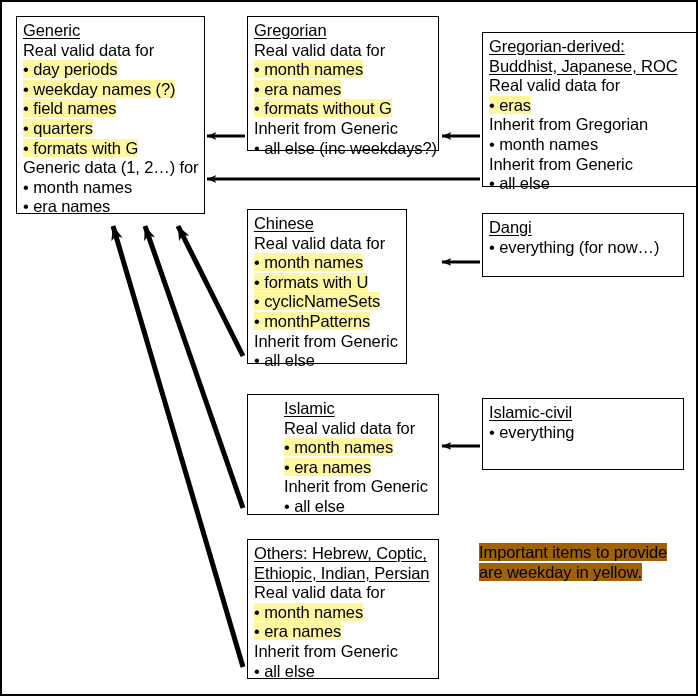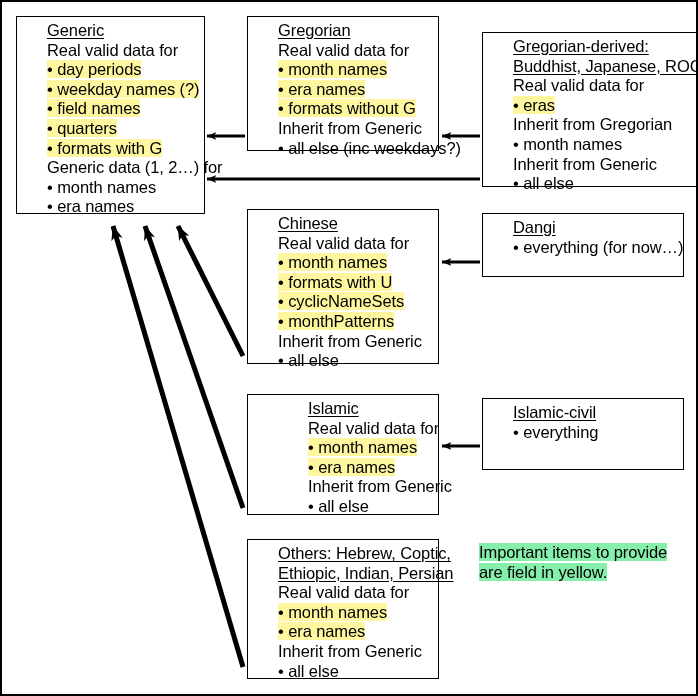--- a/index.html
+++ b/index.html
@@ -27,21 +27,20 @@
   }
   .line {
     font-size: 16.5px;
     line-height: 19.6px;
     color: #000000;
     white-space: nowrap;
     letter-spacing: -0.1px;
   }
   .line .t {
     display: inline;
-    margin-left: 24px;
   }
   .hdr .t {
     text-decoration: underline;
     text-underline-offset: 1.5px;
   }
   .hl .t {
     background: #fef79f;
   }
   .bullet-row .t::before {
     content: "\2022\00a0";
@@ -49,21 +48,21 @@
   .note {
     position: absolute;
     z-index: 3;
     font-size: 16.5px;
     line-height: 19.6px;
     color: #000000;
     white-space: nowrap;
     letter-spacing: -0.1px;
   }
   .note .t {
-    background: #86efac;
+    background: #a16207;
     display: inline;
   }
   svg.arrows {
     position: absolute;
     left: 0;
     top: 0;
     width: 698px;
     height: 696px;
     z-index: 2;
     pointer-events: none;
@@ -128,21 +127,21 @@
     <div class="line hdr"><span class="t">Gregorian-derived:</span></div>
     <div class="line hdr"><span class="t">Buddhist, Japanese, ROC</span></div>
     <div class="line"><span class="t">Real valid data for</span></div>
     <div class="line bullet-row hl"><span class="t">eras</span></div>
     <div class="line"><span class="t">Inherit from Gregorian</span></div>
     <div class="line bullet-row"><span class="t">month names</span></div>
     <div class="line"><span class="t">Inherit from Generic</span></div>
     <div class="line bullet-row"><span class="t">all else</span></div>
   </div>
 
-  <div class="box" style="left:245px; top:207px; width:192px; height:155px;">
+  <div class="box" style="left:245px; top:207px; width:160px; height:155px;">
     <div class="line hdr"><span class="t">Chinese</span></div>
     <div class="line"><span class="t">Real valid data for</span></div>
     <div class="line bullet-row hl"><span class="t">month names</span></div>
     <div class="line bullet-row hl"><span class="t">formats with U</span></div>
     <div class="line bullet-row hl"><span class="t">cyclicNameSets</span></div>
     <div class="line bullet-row hl"><span class="t">monthPatterns</span></div>
     <div class="line"><span class="t">Inherit from Generic</span></div>
     <div class="line bullet-row"><span class="t">all else</span></div>
   </div>
 
@@ -170,16 +169,16 @@
     <div class="line hdr"><span class="t">Ethiopic, Indian, Persian</span></div>
     <div class="line"><span class="t">Real valid data for</span></div>
     <div class="line bullet-row hl"><span class="t">month names</span></div>
     <div class="line bullet-row hl"><span class="t">era names</span></div>
     <div class="line"><span class="t">Inherit from Generic</span></div>
     <div class="line bullet-row"><span class="t">all else</span></div>
   </div>
 
   <div class="note" style="left:477px; top:541px;">
     <div><span class="t">Important items to provide</span></div>
-    <div><span class="t">are field in yellow.</span></div>
+    <div><span class="t">are weekday in yellow.</span></div>
   </div>
 
 </div>
 
 </body></html>

